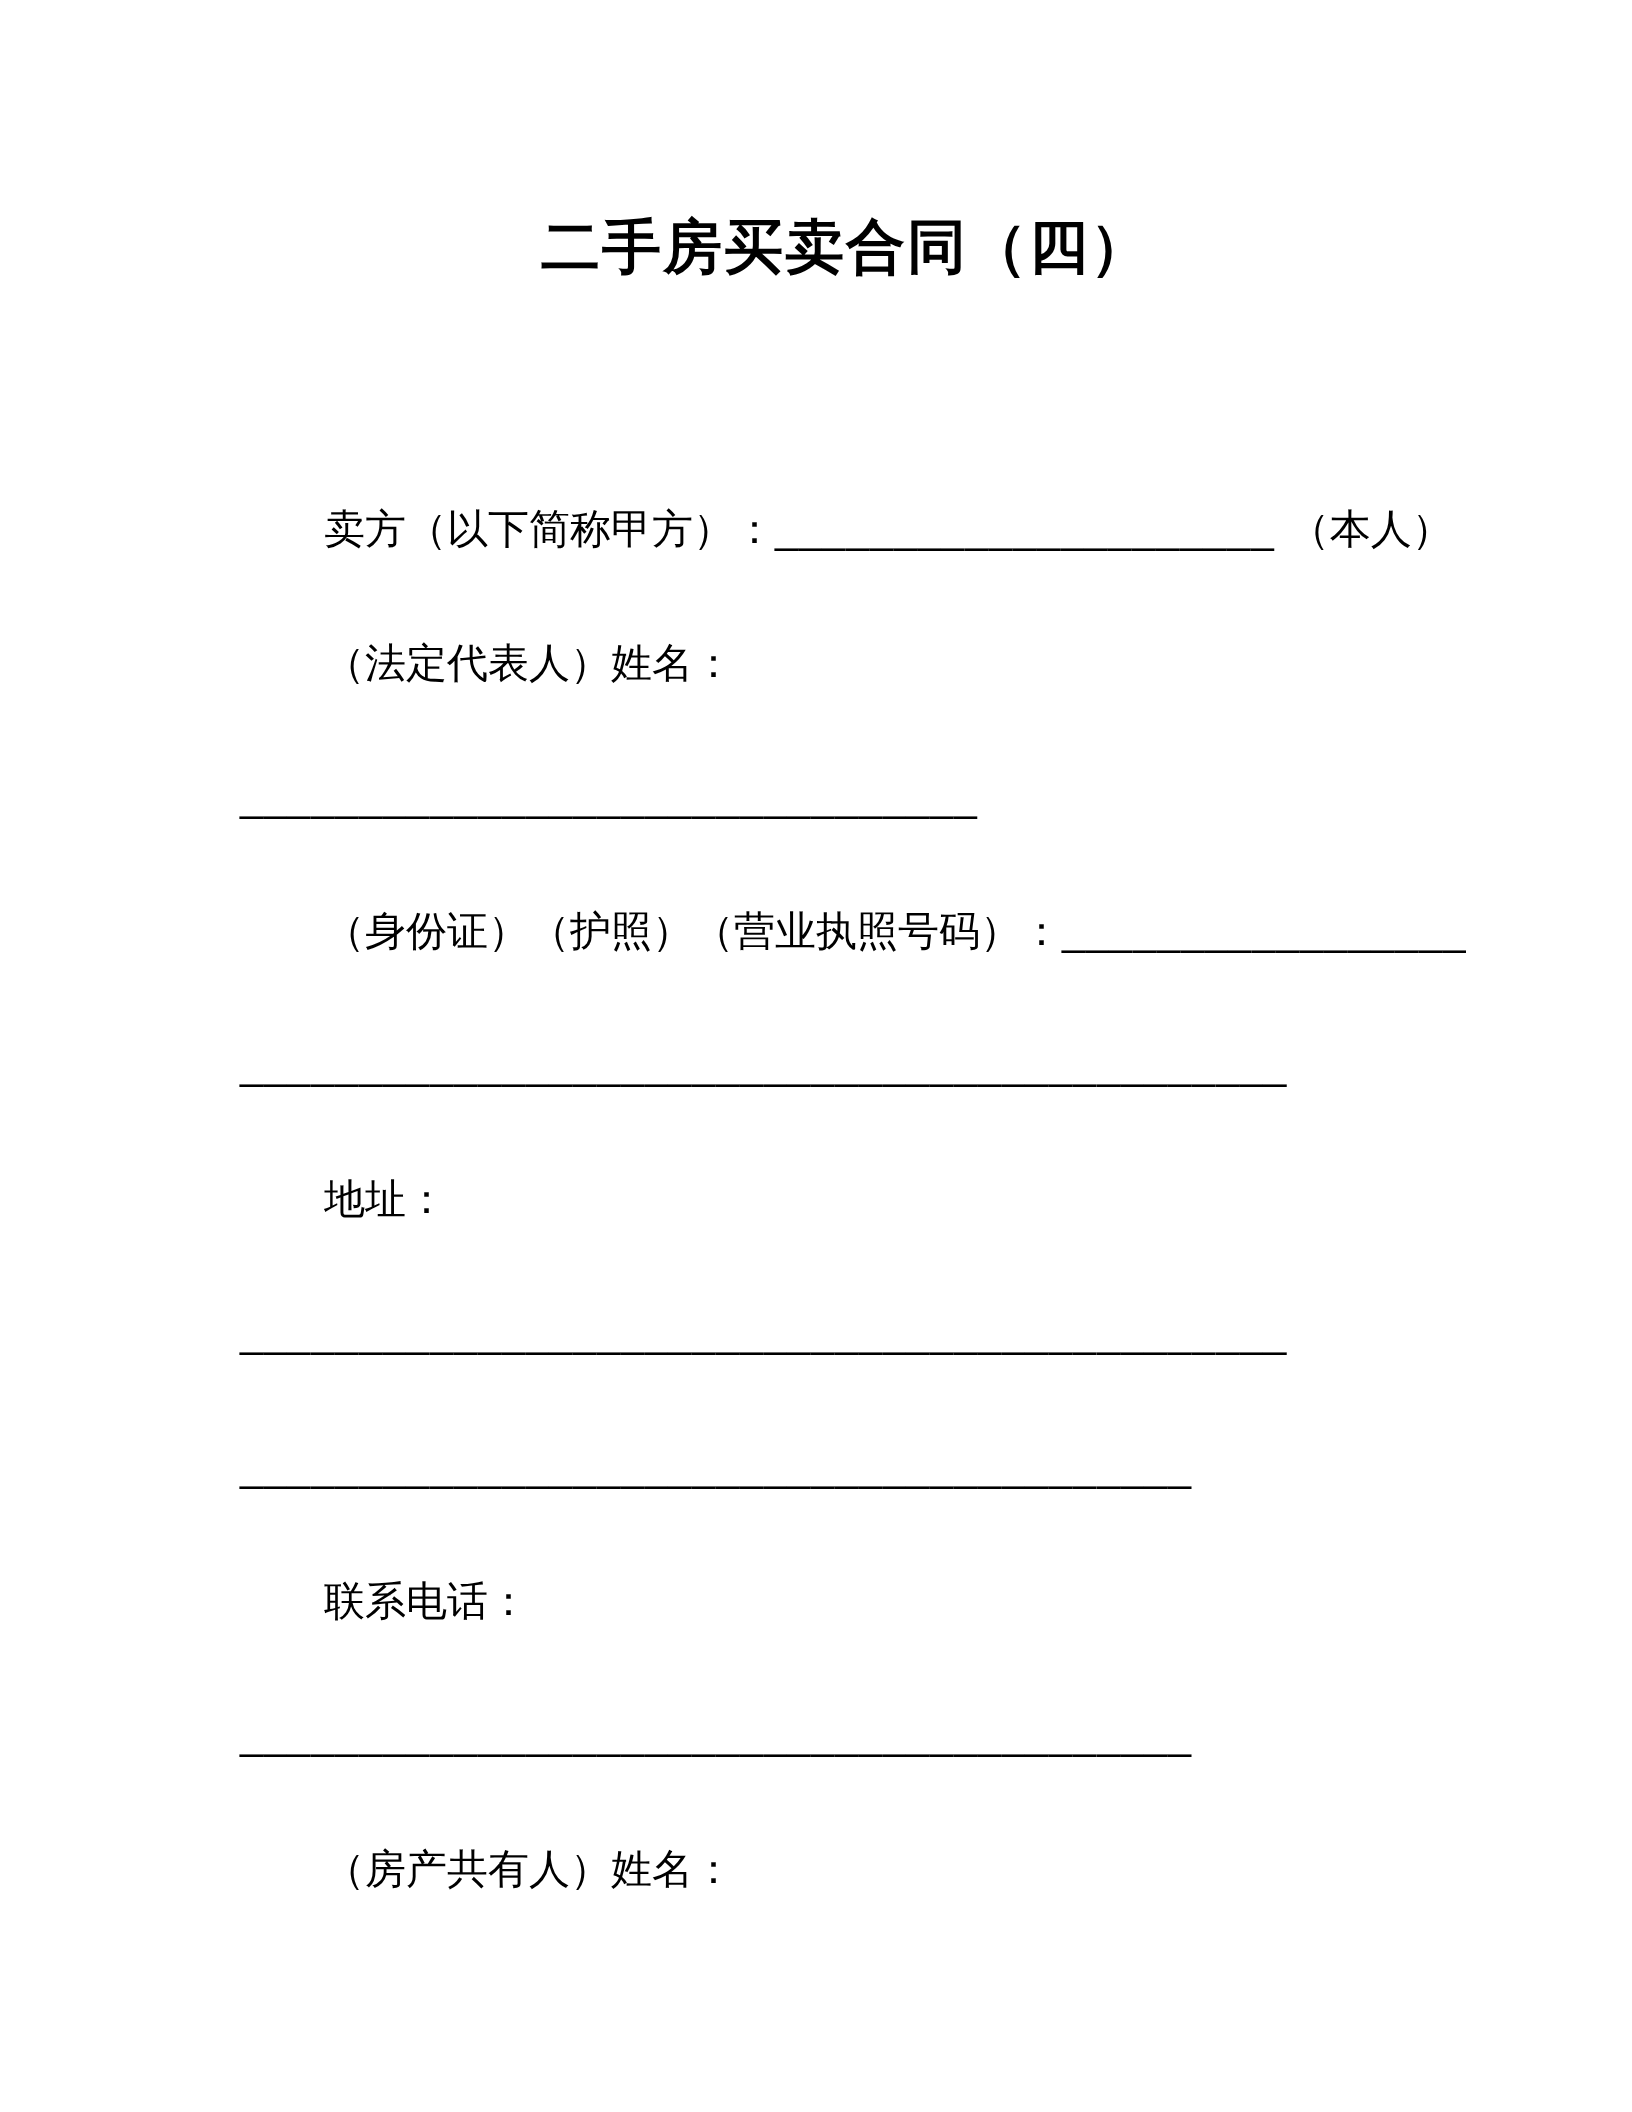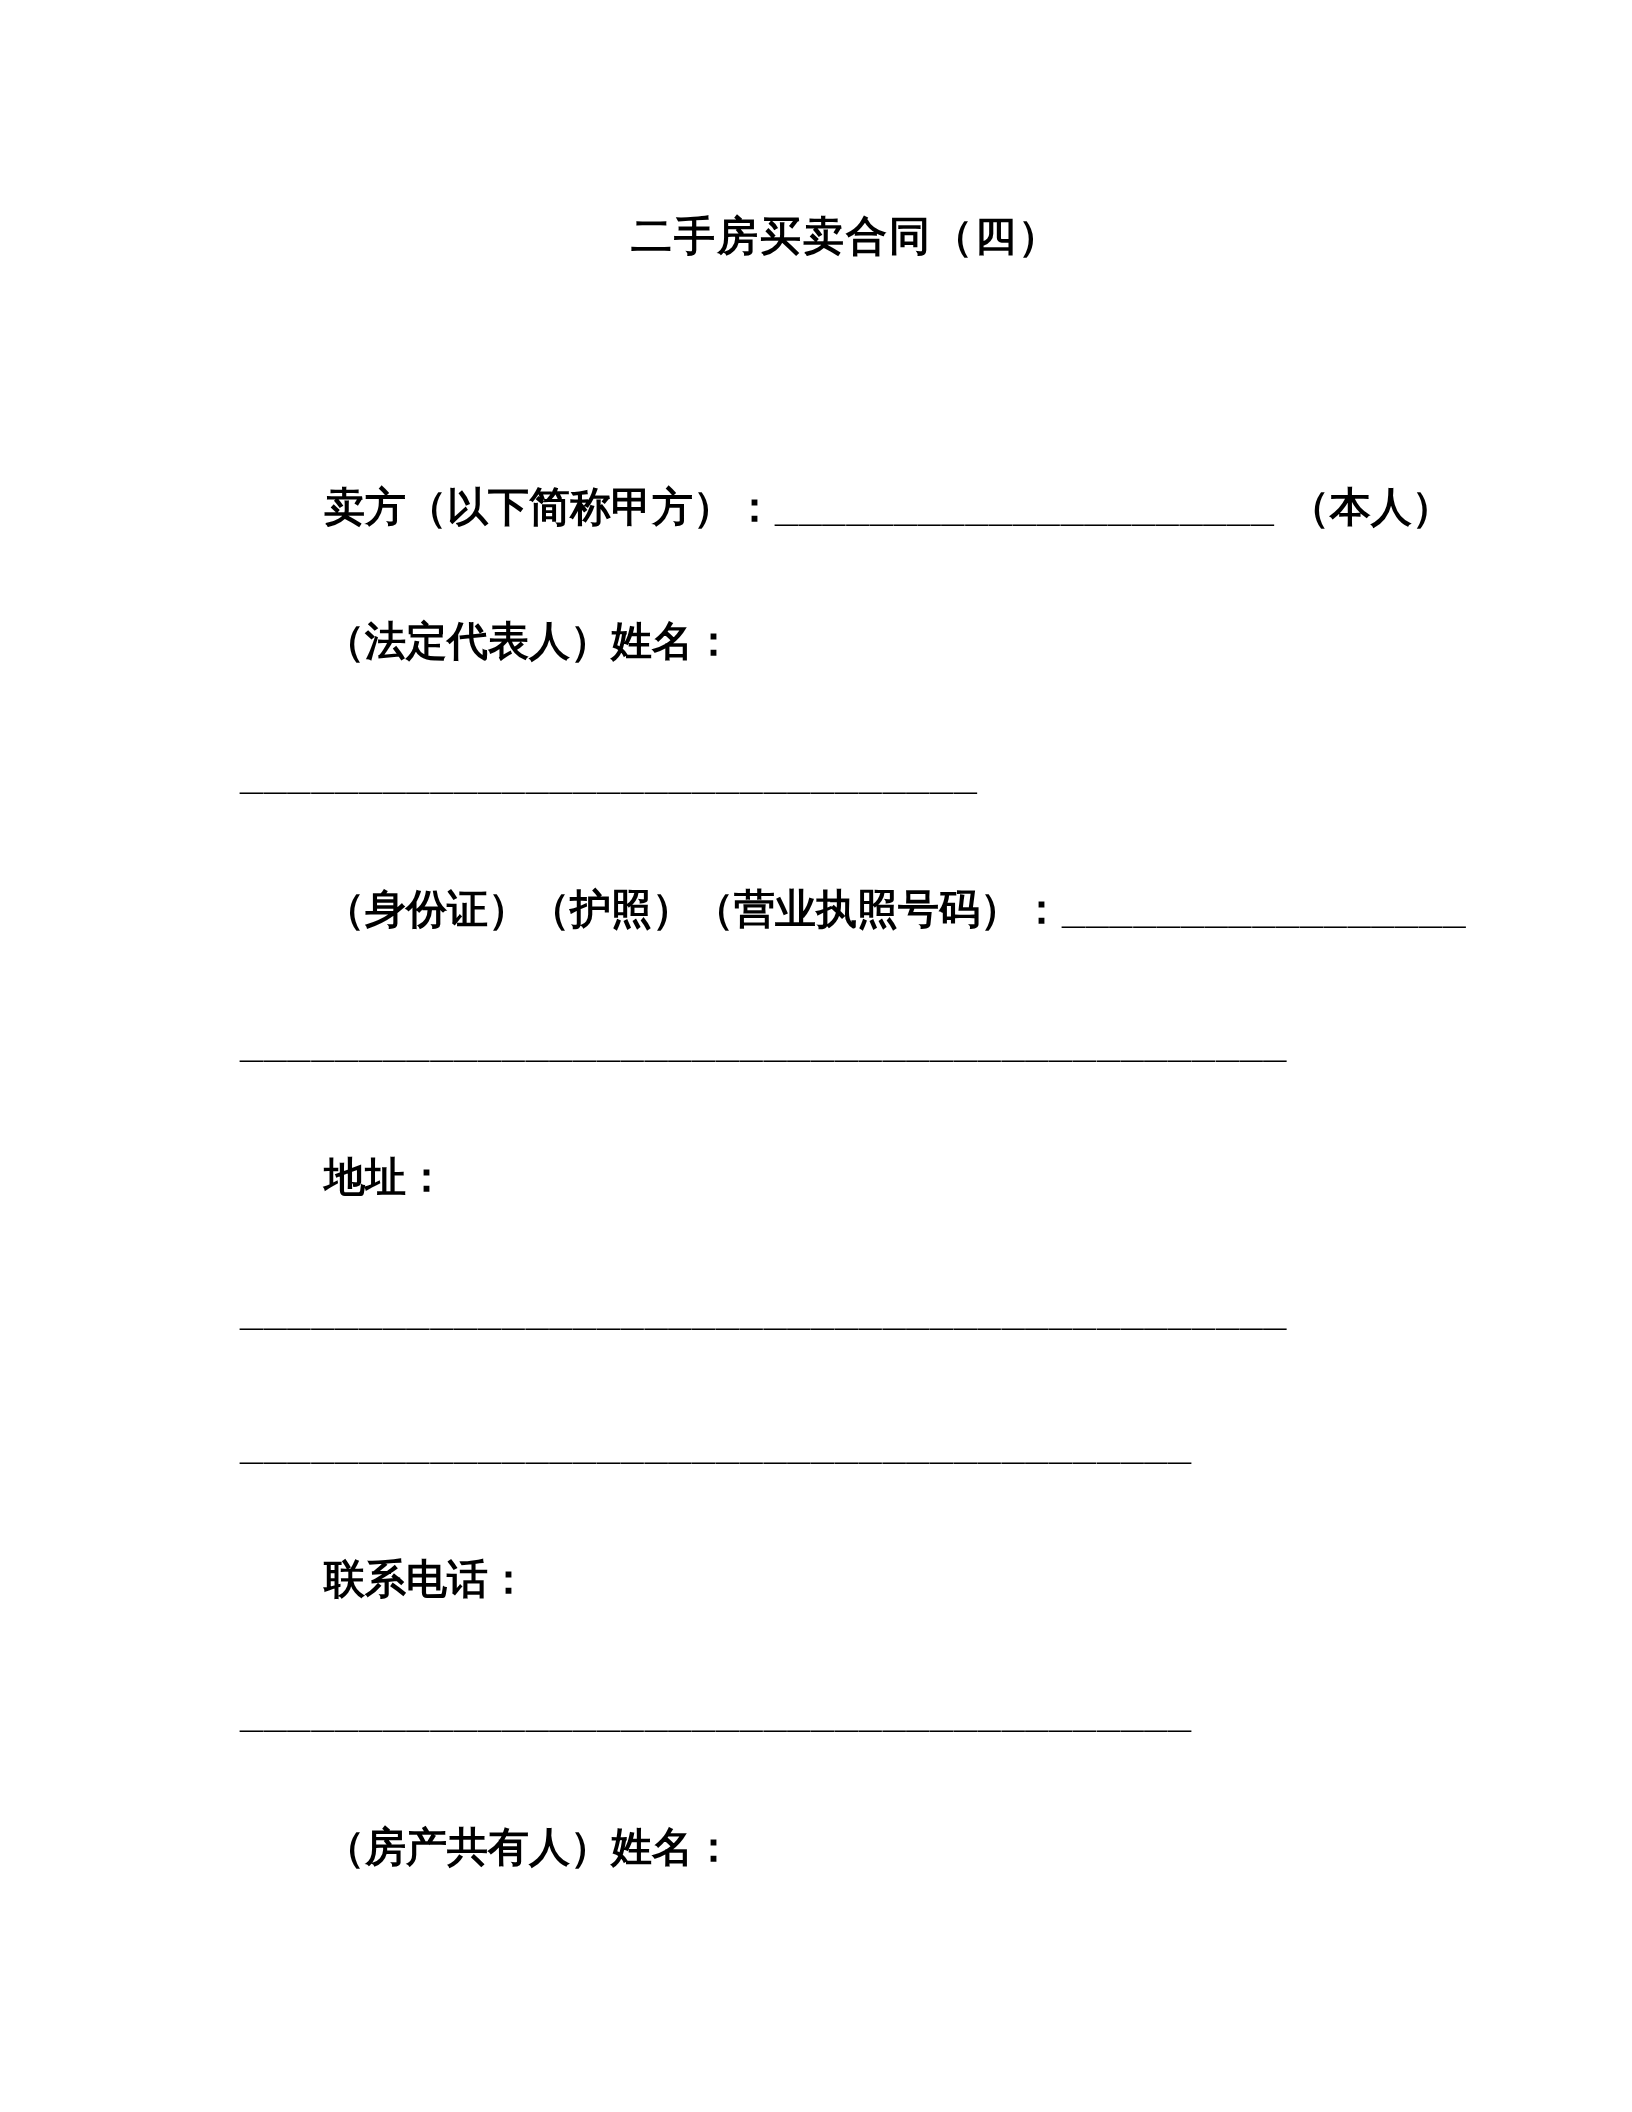--- a/index.html
+++ b/index.html
@@ -17,35 +17,35 @@
   .page {
     width: 1632px;
     height: 2112px;
     background: #ffffff;
     box-sizing: border-box;
     padding: 0 180px 0 240px;
   }
   .doc-title {
     margin: 0;
     padding-top: 212px;
-    font-size: 41px;
+    font-size: 59px;
     line-height: 1.2;
     font-weight: bold;
     text-align: center;
     letter-spacing: 2px;
     white-space: nowrap;
   }
   .content {
     margin-top: 200px;
   }
   .line {
     height: 93px;
     line-height: 93px;
     font-size: 41px;
-    font-weight: bold;
+    font-weight: normal;
     white-space: nowrap;
   }
   .indent {
     padding-left: 84px;
   }
   .blank {
     letter-spacing: 1px;
   }
   .suffix {
     margin-left: 14px;

